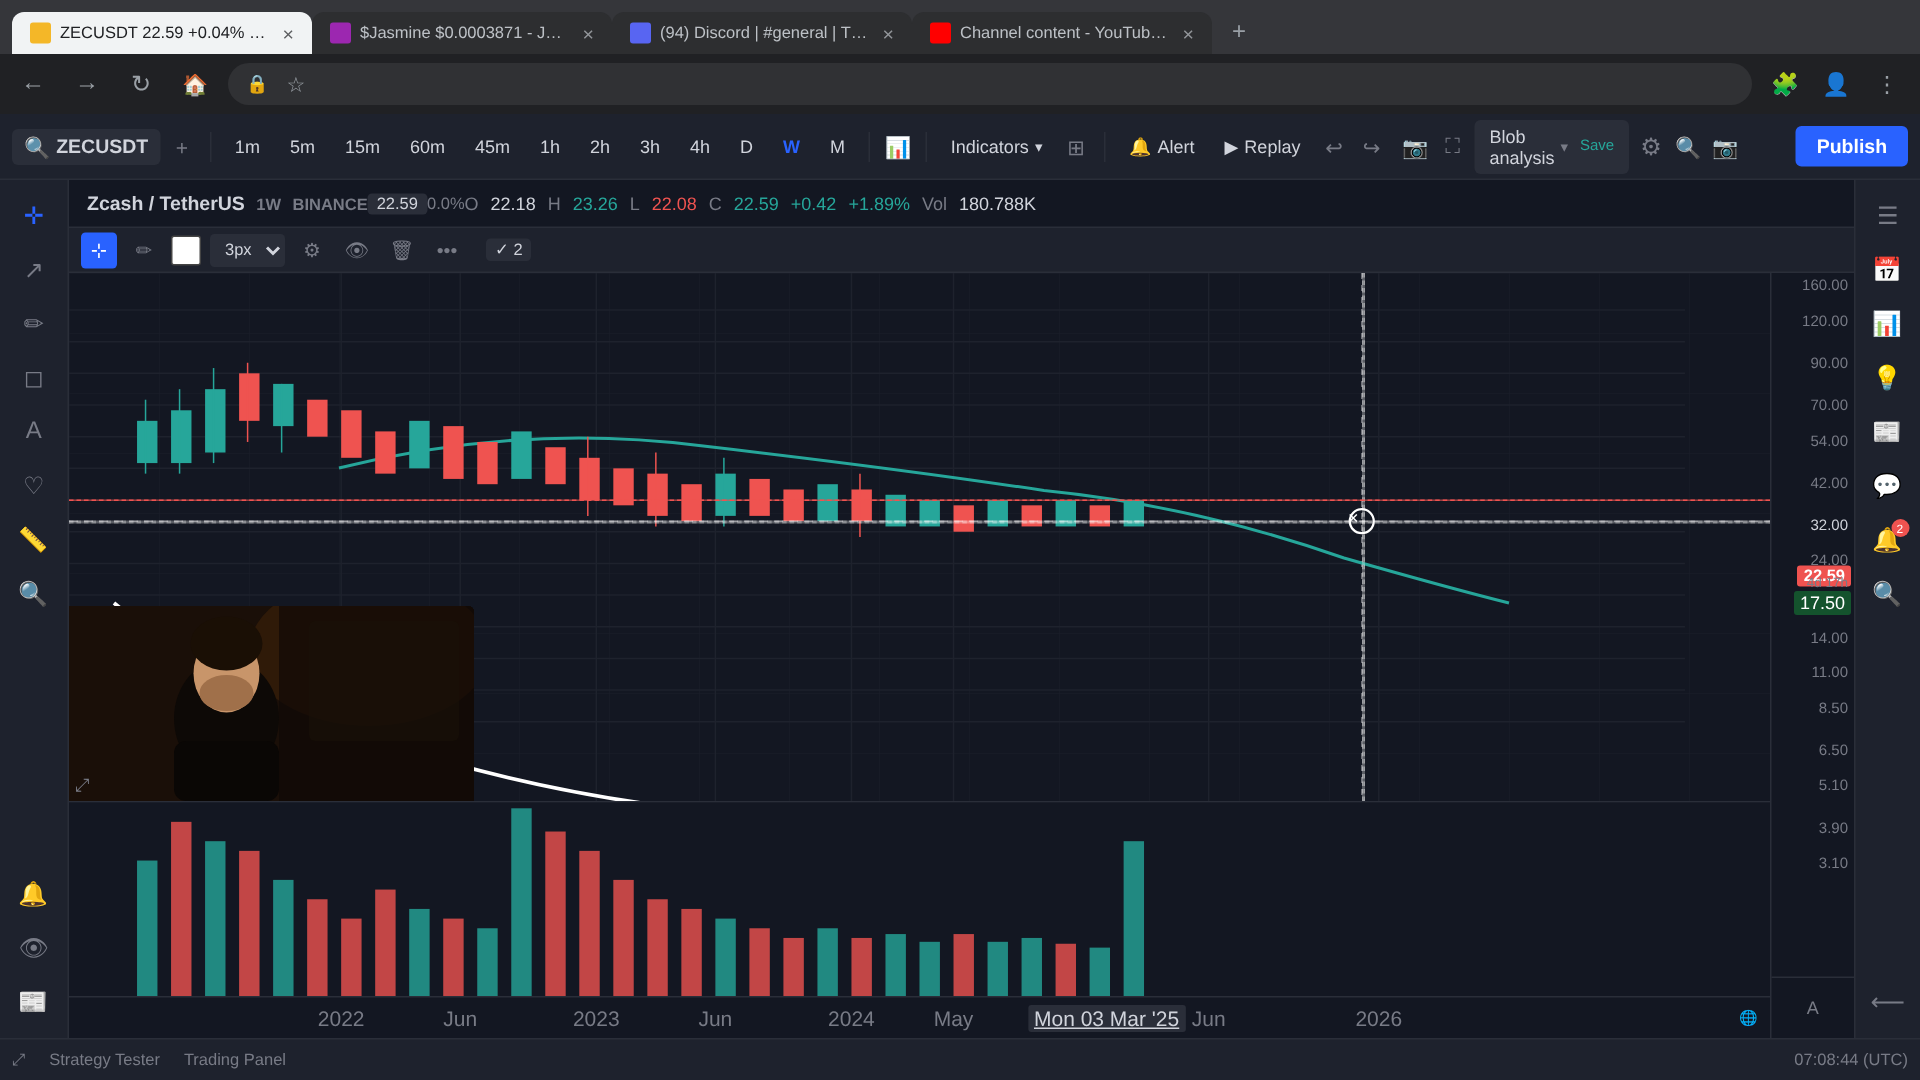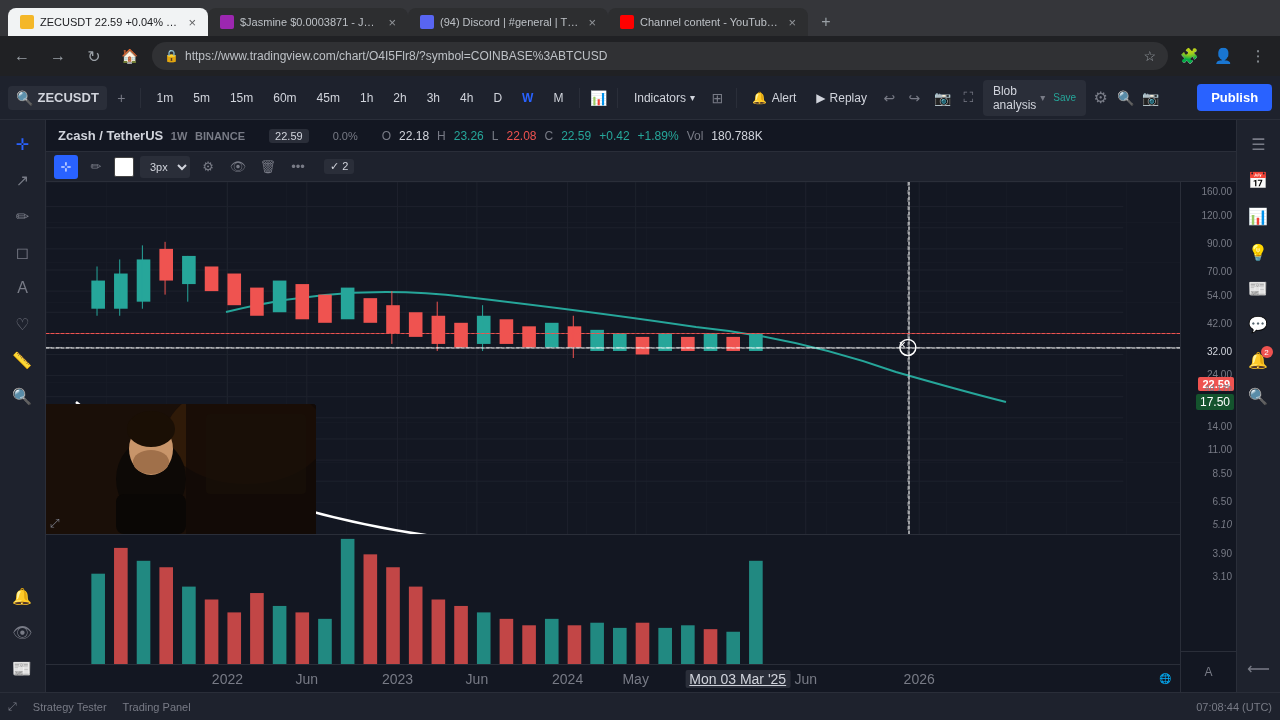--- a/index.html
+++ b/index.html
@@ -46,21 +46,21 @@
     
     .left-sidebar { width: 46px; background: #1e222d; border-right: 1px solid #2a2e39; display: flex; flex-direction: column; align-items: center; padding: 8px 0; gap: 4px; flex-shrink: 0; }
     .sidebar-icon { width: 32px; height: 32px; border-radius: 4px; display: flex; align-items: center; justify-content: center; cursor: pointer; color: #787b86; font-size: 16px; }
     .sidebar-icon.active { color: #2962ff; }
     .sidebar-spacer { flex: 1; }
 
     
     .chart-container { flex: 1; display: flex; flex-direction: column; overflow: hidden; position: relative; }
     
     
-    .chart-info-bar { height: 32px; display: flex; align-items: center; padding: 0 12px; gap: 24px; background: #131722; border-bottom: 1px solid #2a2e39; flex-shrink: 0; }
+    .chart-info-bar { height: 32px; display: flex; align-items: center; padding: 0 12px; gap: 0; background: #131722; border-bottom: 1px solid #2a2e39; flex-shrink: 0; }
     .chart-symbol-info { display: flex; align-items: center; gap: 6px; }
     .chart-symbol-label { font-size: 13px; font-weight: 600; color: #d1d4dc; }
     .chart-price-info { display: flex; gap: 8px; font-size: 12px; }
     .price-label { color: #787b86; }
     .price-value { color: #d1d4dc; }
     .price-value.green { color: #26a69a; }
     .price-value.red { color: #ef5350; }
 
     
     .drawing-toolbar { height: 30px; display: flex; align-items: center; padding: 0 8px; gap: 6px; background: #1e222d; border-bottom: 1px solid #2a2e39; flex-shrink: 0; }
@@ -141,21 +141,20 @@
     </div>
     <div class="nav-btn" style="margin-left:4px; color:#9aa0a6;">+</div>
   </div>
   <div class="browser-omnibox-row">
     <div class="nav-btn">←</div>
     <div class="nav-btn">→</div>
     <div class="nav-btn">↻</div>
     <div class="nav-btn" style="font-size:14px;">🏠</div>
     <div class="omnibox">
       <span style="color:#9aa0a6; font-size:12px;">🔒</span>
-      <span class="omnibox-url">https://www.tradingview.com/chart/O4I5Flr8/?symbol=COINBASE%3ABTCUSD</span>
       <span class="bookmark-star">☆</span>
     </div>
     <div class="omnibox-actions">
       <div class="omnibox-action">🧩</div>
       <div class="omnibox-action">👤</div>
       <div class="omnibox-action">⋮</div>
     </div>
   </div>
 </div>
 
@@ -487,21 +486,21 @@
             <span class="price-scale-label" style="top:30%;">42.00</span>
             <span class="price-scale-label" style="top:36%; color:#d1d4dc; font-weight:500;">32.00</span>
             <span class="price-scale-label" style="top:41%;">24.00</span>
             <span class="price-scale-label current" style="top:43%;">22.59</span>
             <span class="price-scale-label" style="top:44%; font-size:9px; color:#787b86; right:4px;">4d 17h</span>
             <span class="price-scale-label target" style="top:47%;">17.50</span>
             <span class="price-scale-label" style="top:52%;">14.00</span>
             <span class="price-scale-label" style="top:57%;">11.00</span>
             <span class="price-scale-label" style="top:62%;">8.50</span>
             <span class="price-scale-label" style="top:68%;">6.50</span>
-            <span class="price-scale-label" style="top:73%;font-style:italic;">5.10</span>
+            <span class="price-scale-label" style="top:73%;">5.10</span>
             <span class="price-scale-label" style="top:79%;">3.90</span>
             <span class="price-scale-label" style="top:84%;">3.10</span>
           </div>
 
           <div style="display:flex; flex-direction:column; align-items:center; gap:2px; padding:4px 0; border-top:1px solid #2a2e39;">
             <div class="right-panel-icon" style="font-size:12px;">A</div>
           </div>
         </div>
       </div>
 

